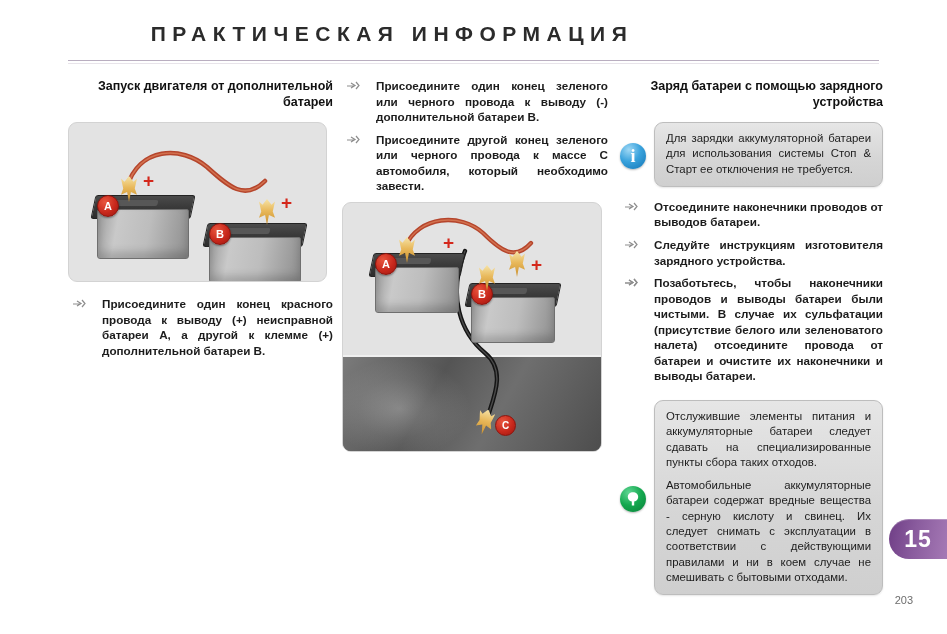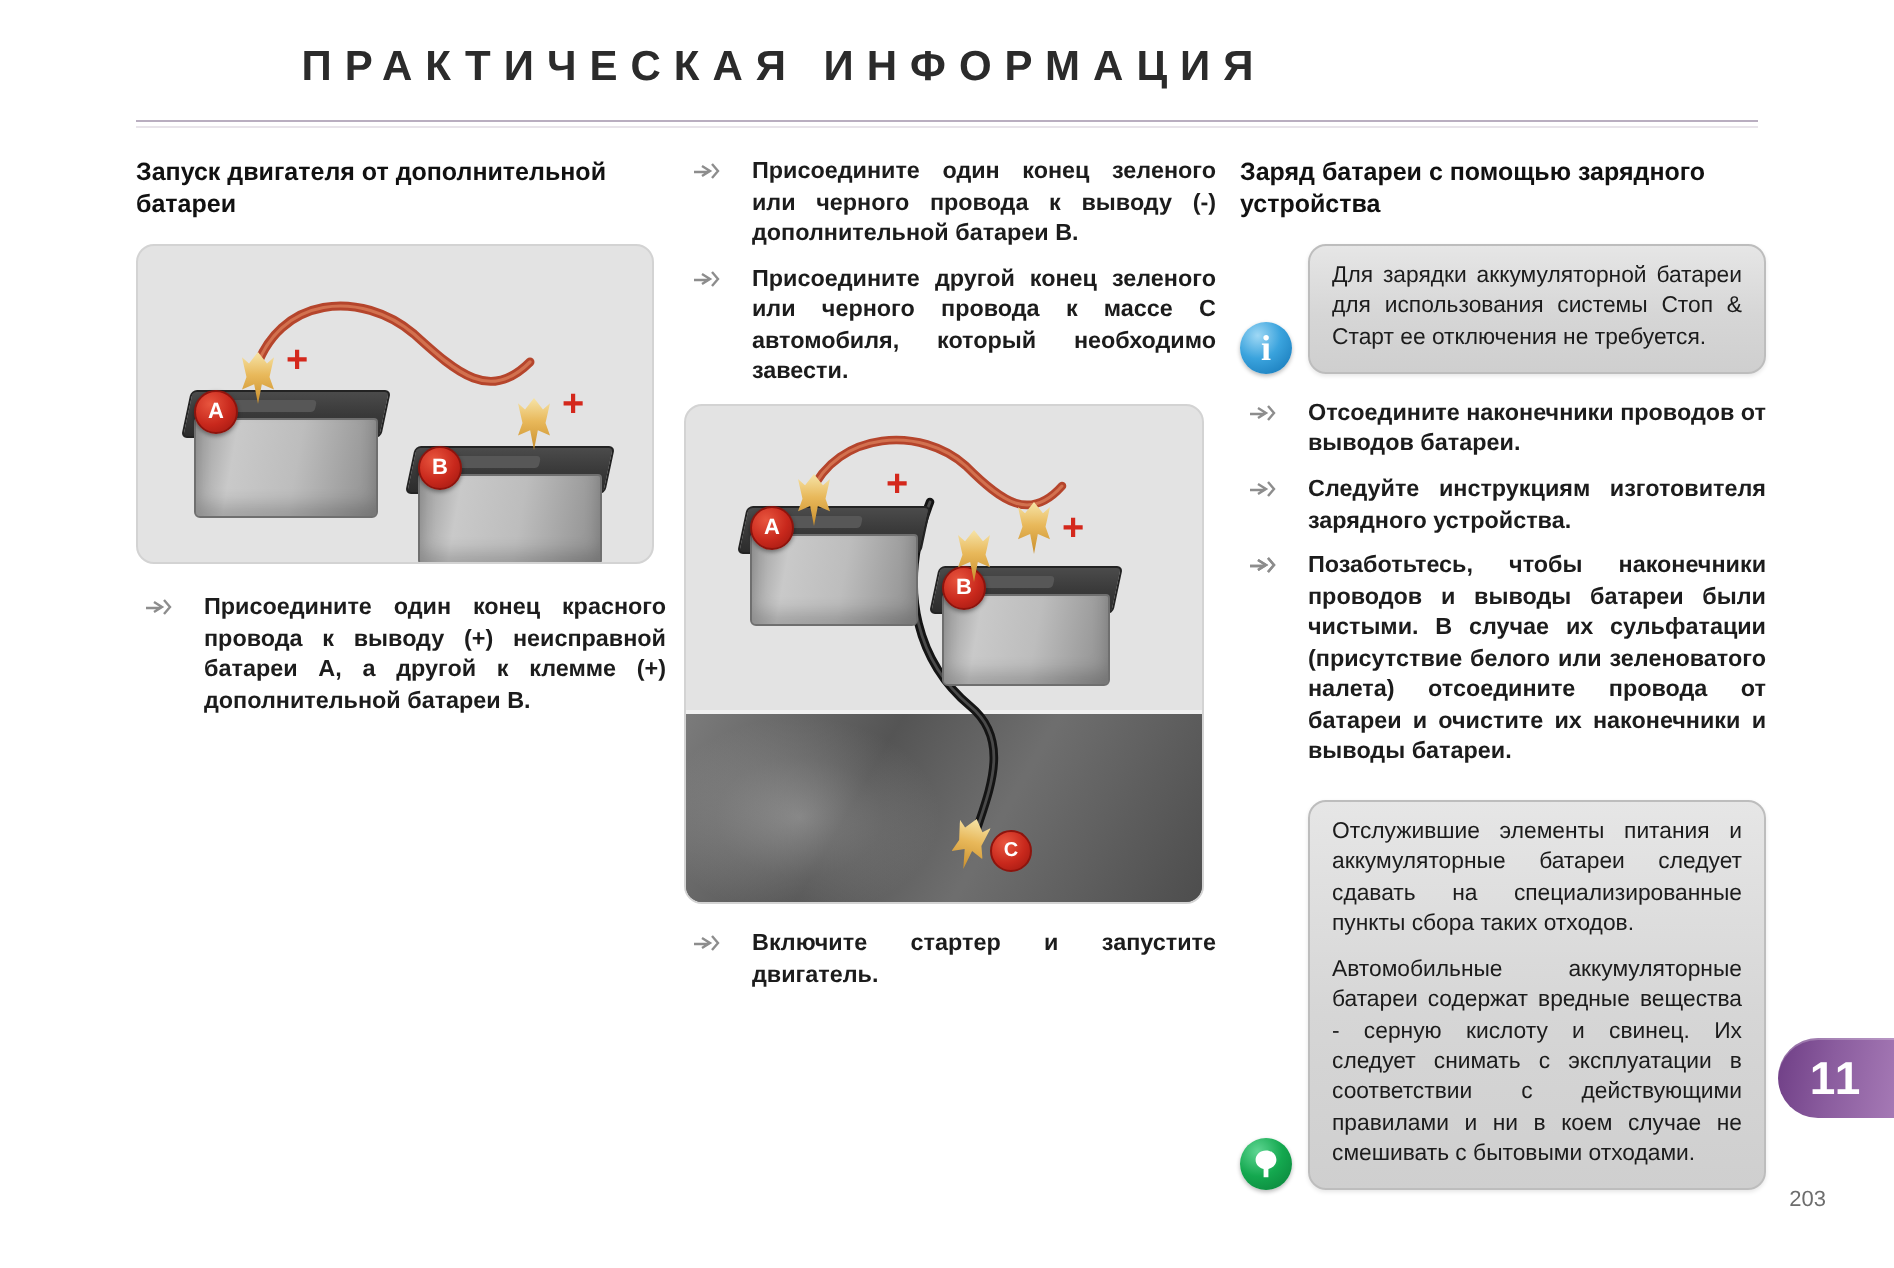--- a/index.html
+++ b/index.html
@@ -53,20 +53,21 @@
   .col-left  { left: 68px;  width: 265px; }
   .col-mid   { left: 342px; width: 266px; }
   .col-right { left: 620px; width: 263px; }
 
   h2.section-head {
     margin: 0 0 12px 0;
     font-size: 12.5px;
     font-weight: 700;
     line-height: 1.28;
     color: #111;
+    text-align: right;
   }
 
   
   ul.steps {
     list-style: none;
     margin: 0;
     padding: 0;
     font-weight: bold;
   }
   ul.steps li {
@@ -193,21 +194,21 @@
     font-size: 10px;
     font-weight: 700;
     line-height: 19px;
     text-align: center;
   }
 
   
   .callout {
     position: relative;
     display: flex;
-    align-items: flex-end;
+    align-items: center;
     margin: 12px 0;
   }
   .callout-icon {
     flex: 0 0 auto;
     width: 26px; height: 26px;
     border-radius: 50%;
     margin-right: 8px;
     margin-top: 3px;
     position: relative;
   }
@@ -368,28 +369,20 @@
       <div class="terminal" style="left:136px; top:62px;"></div>
       <div class="terminal" style="left:166px; top:48px;"></div>
       <div class="plus-sign" style="left:188px; top:52px;">+</div>
 
       <div class="terminal" style="left:134px; top:206px; transform:rotate(15deg);"></div>
       <div class="ground-label" style="left:152px; top:212px;">C</div>
     </div>
   </div>
 
   <ul class="steps">
-    <li>
-      <span class="bullet">
-        <svg width="13" height="9" viewBox="0 0 13 9">
-            <path d="M0 5 L7 5 M4 2 L8 4.5 L4 7 M9 1 L12 4.5 L9 8" stroke="#8d8d8d" stroke-width="1.2" fill="none"></path>
-          </svg>
-      </span>
-      <span>Включите стартер и запустите двигатель.</span>
-    </li>
   </ul>
 </div>
 
 <div class="col col-right">
 
   <h2 class="section-head">Заряд батареи с помощью зарядного устройства</h2>
 
   <div class="callout">
     <div class="callout-icon icon-info"></div>
     <div class="callout-body">
@@ -438,14 +431,14 @@
       </svg>
     </div>
     <div class="callout-body">
       <p>Отслужившие элементы питания и аккумуляторные батареи следует сдавать на специализированные пункты сбора таких отходов.</p>
       <p>Автомобильные аккумуляторные батареи содержат вредные вещества - серную кислоту и свинец. Их следует снимать с эксплуатации в соответствии с действующими правилами и ни в коем случае не смешивать с бытовыми отходами.</p>
     </div>
   </div>
 
 </div>
 
-<div class="page-tab">11</div>
+<div class="page-tab">15</div>
 <div class="folio">203</div>
 
 </body></html>

